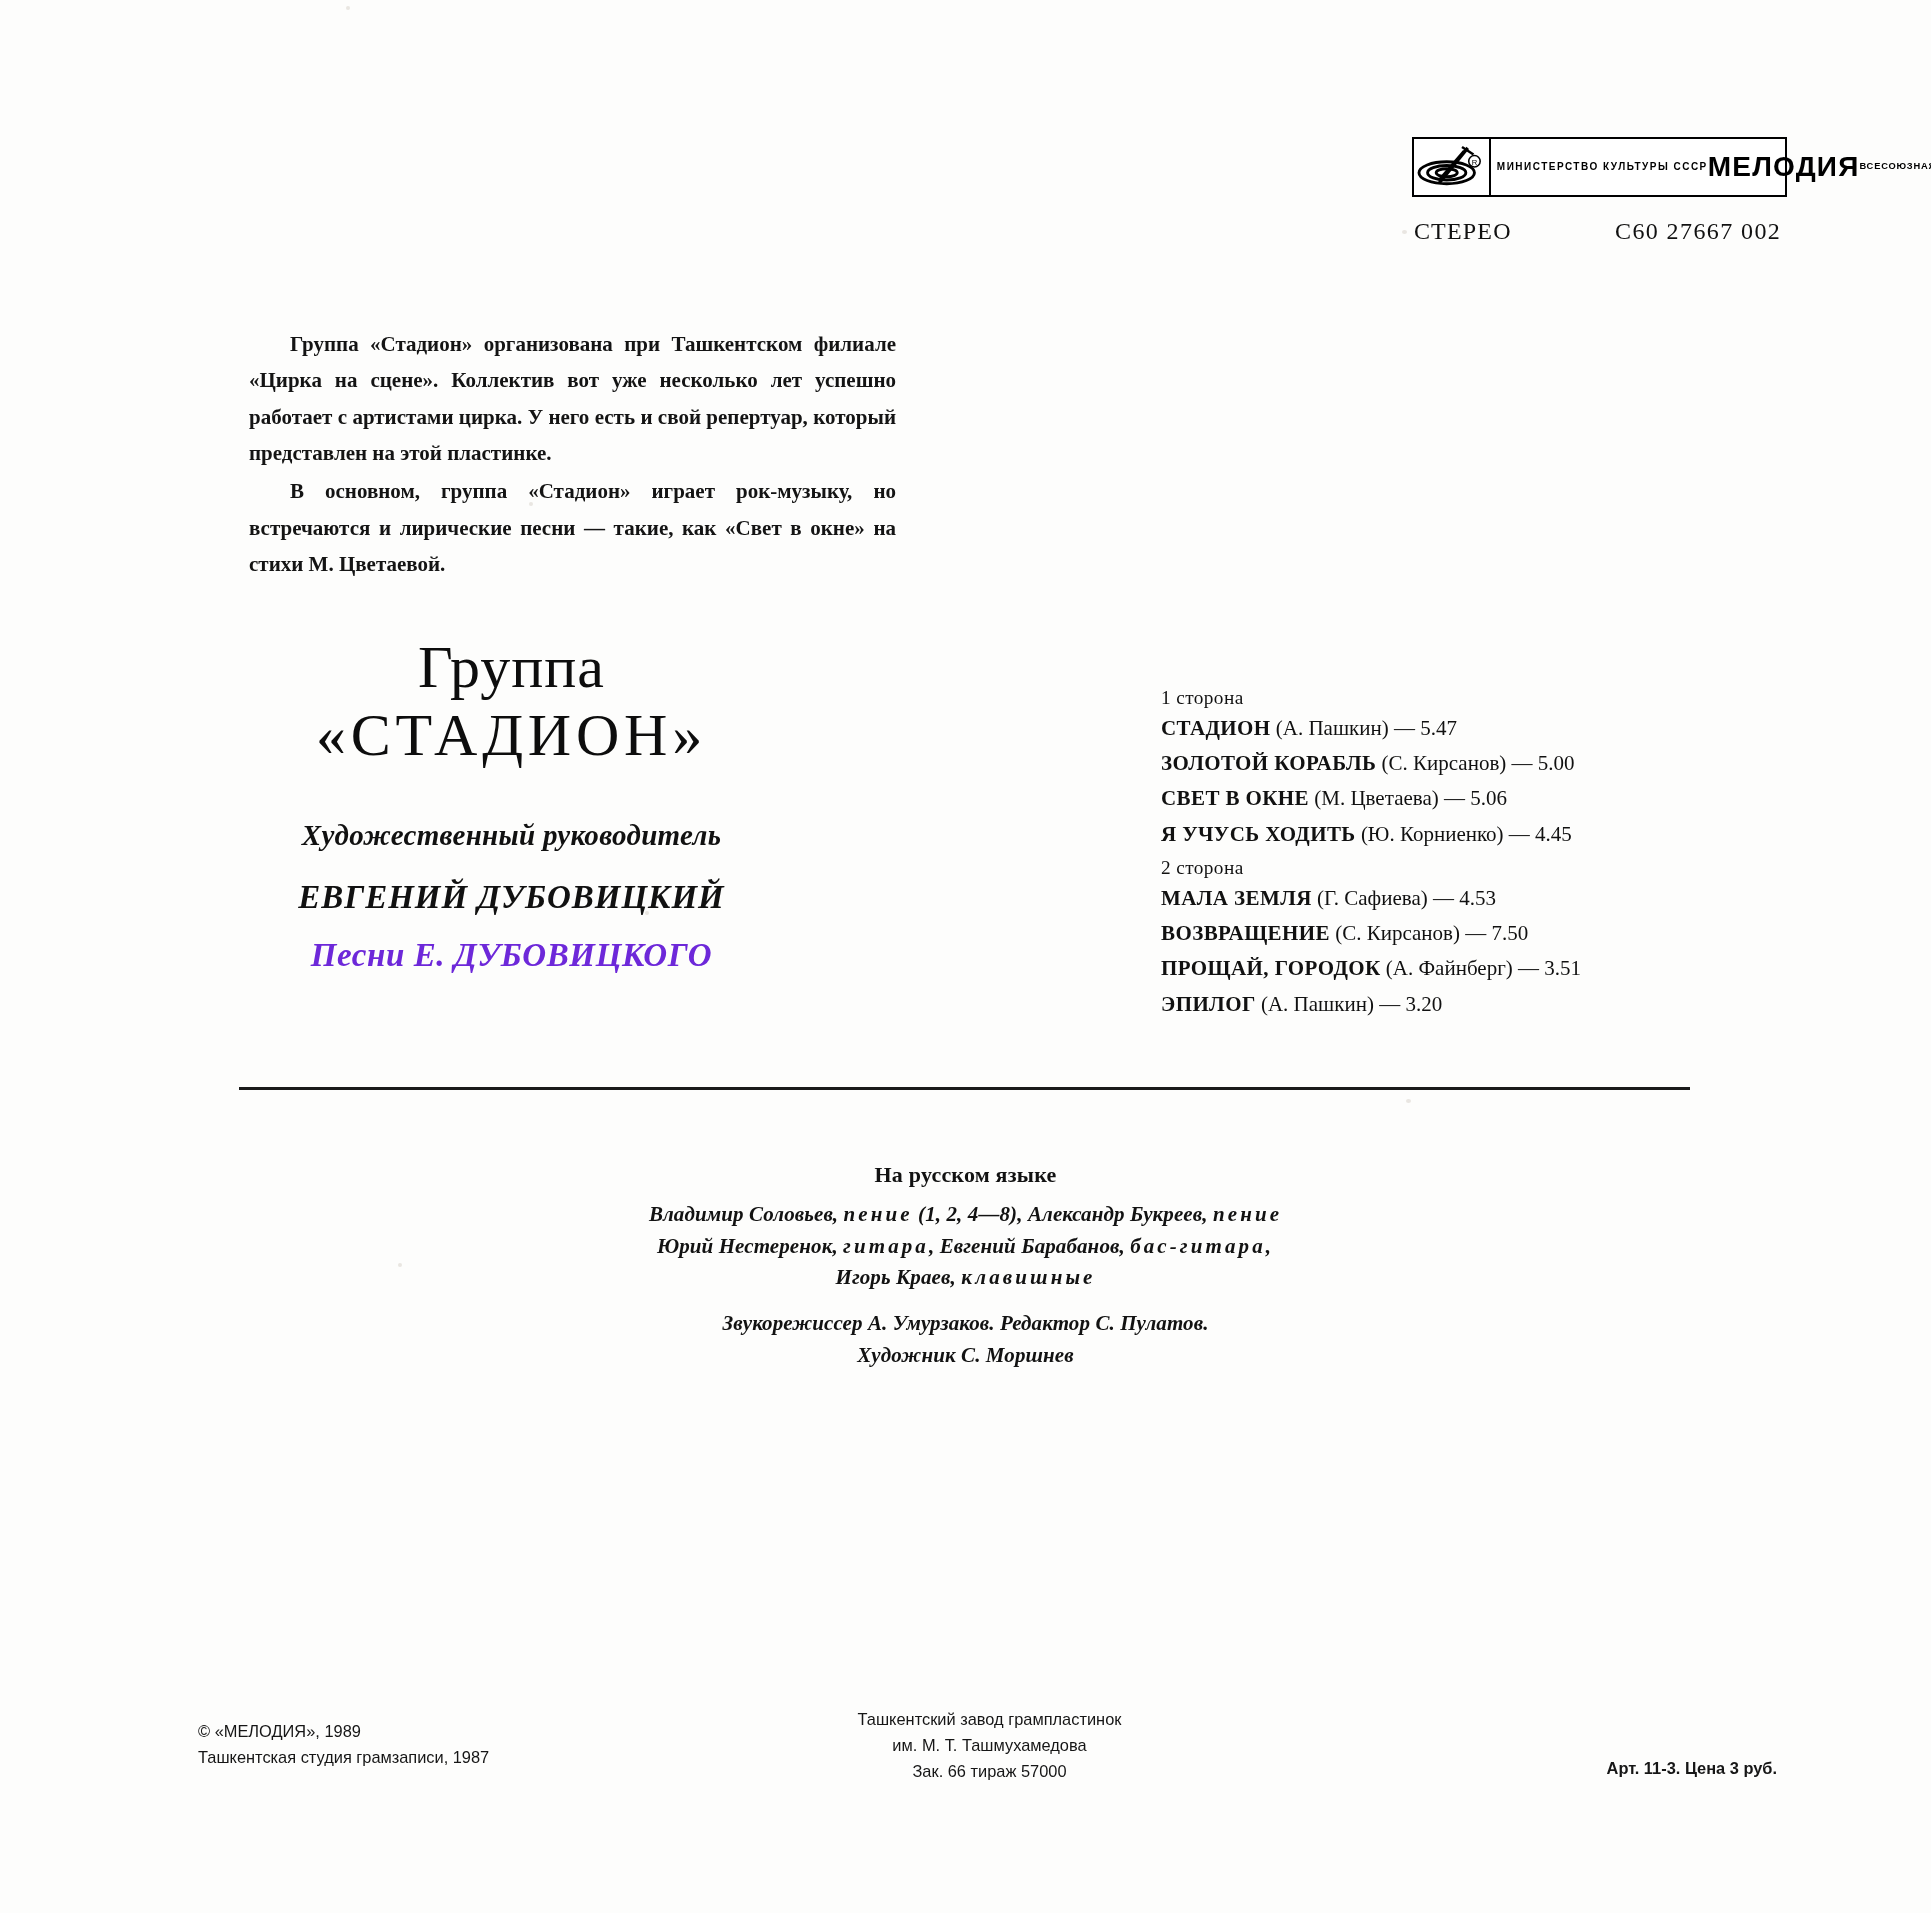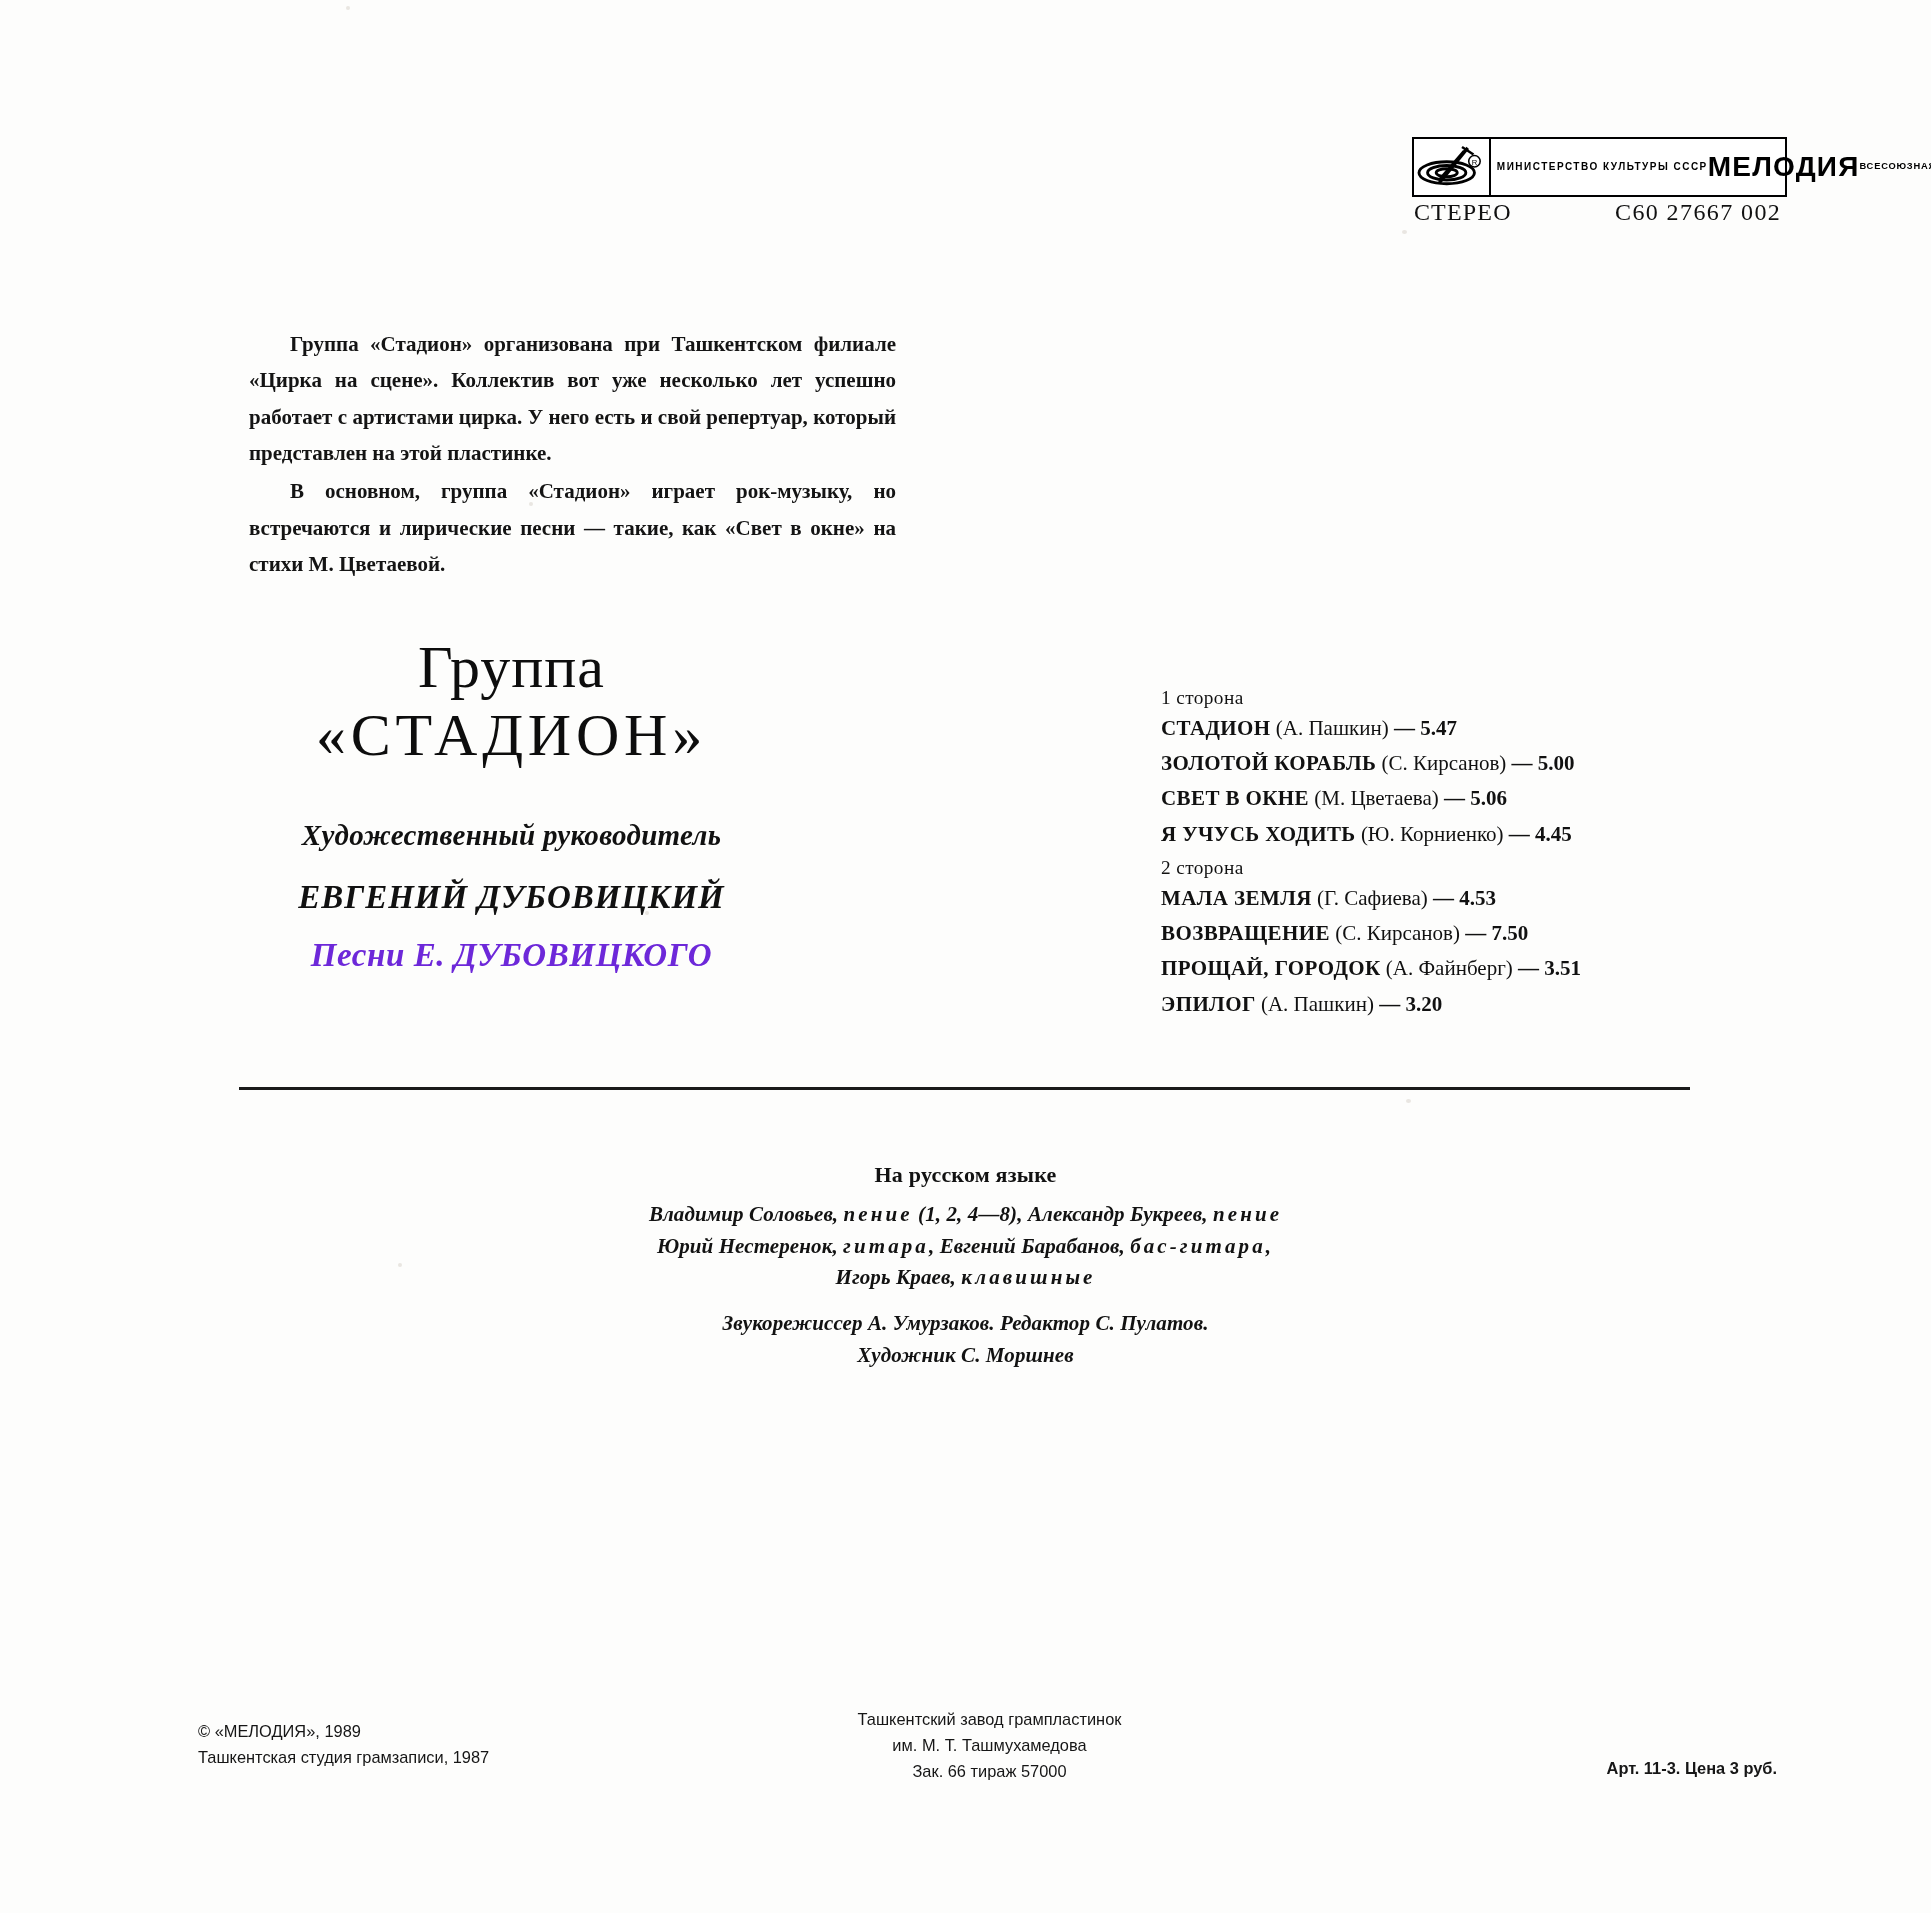--- a/index.html
+++ b/index.html
@@ -81,21 +81,21 @@
     line-height: 1;
     white-space: nowrap;
     color: #000;
     margin-top: 1px;
   }
 
   .catalog-row {
     display: flex;
     justify-content: space-between;
     align-items: baseline;
-    margin-top: 2px;
+    margin-top: 21px;
     padding: 0 5.8px 0 1.9px;
   }
   .stereo-label {
     font-family: "Liberation Serif", serif;
     font-size: 24px;
     letter-spacing: 1.2px;
     color: #111;
   }
   .catalog-number {
     font-family: "Liberation Serif", serif;
@@ -181,21 +181,21 @@
     margin: 0 0 6.8px 0;
   }
   .side-heading.second { margin-top: 8.7px; }
   .track {
     margin: 0 0 9.7px 0;
     white-space: nowrap;
     line-height: 1.22;
   }
   .track .tname { font-weight: 700; letter-spacing: 0.4px; }
   .track .tauthor { font-weight: 400; }
-  .track .tdur { font-weight: 700; }
+  .track .tdur { font-weight: 400; }
 
   
   .divider {
     position: absolute;
     top: 1087px;
     left: 239px;
     width: 1451px;
     height: 2.9px;
     background: #1a1a1a;
   }

